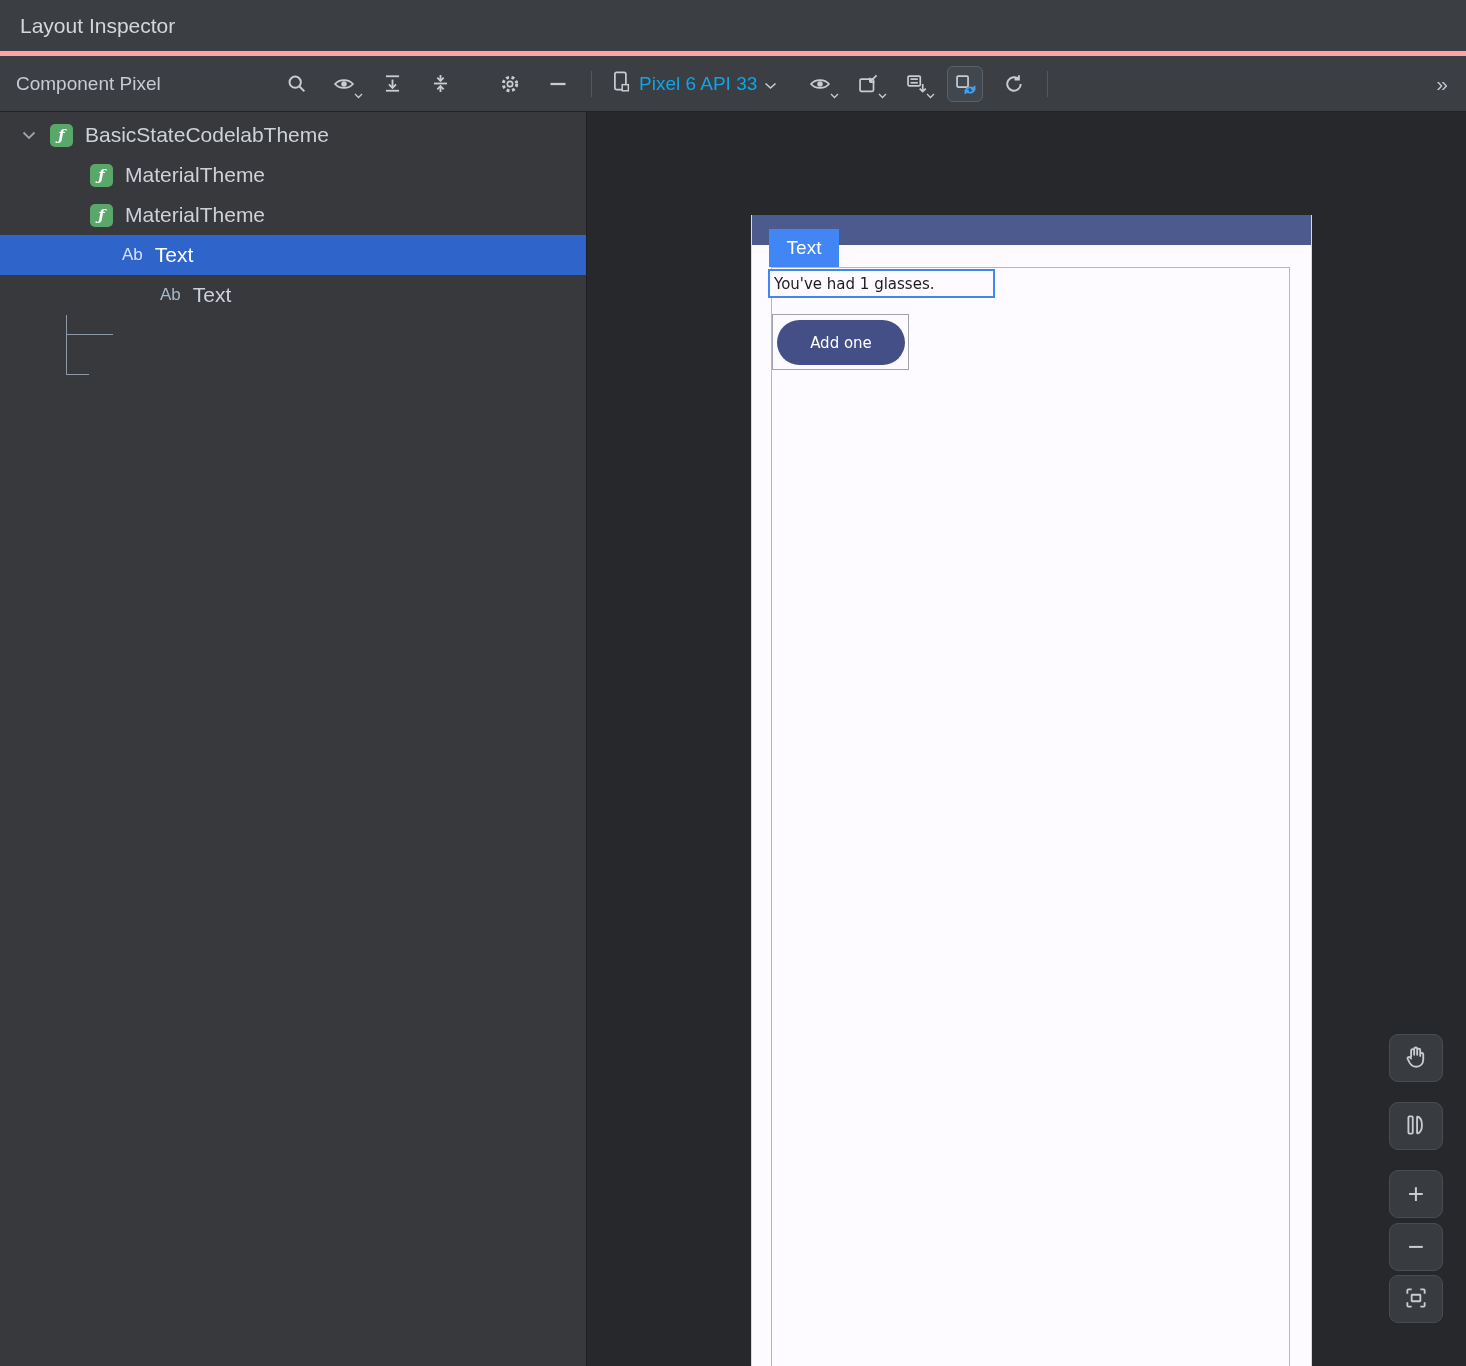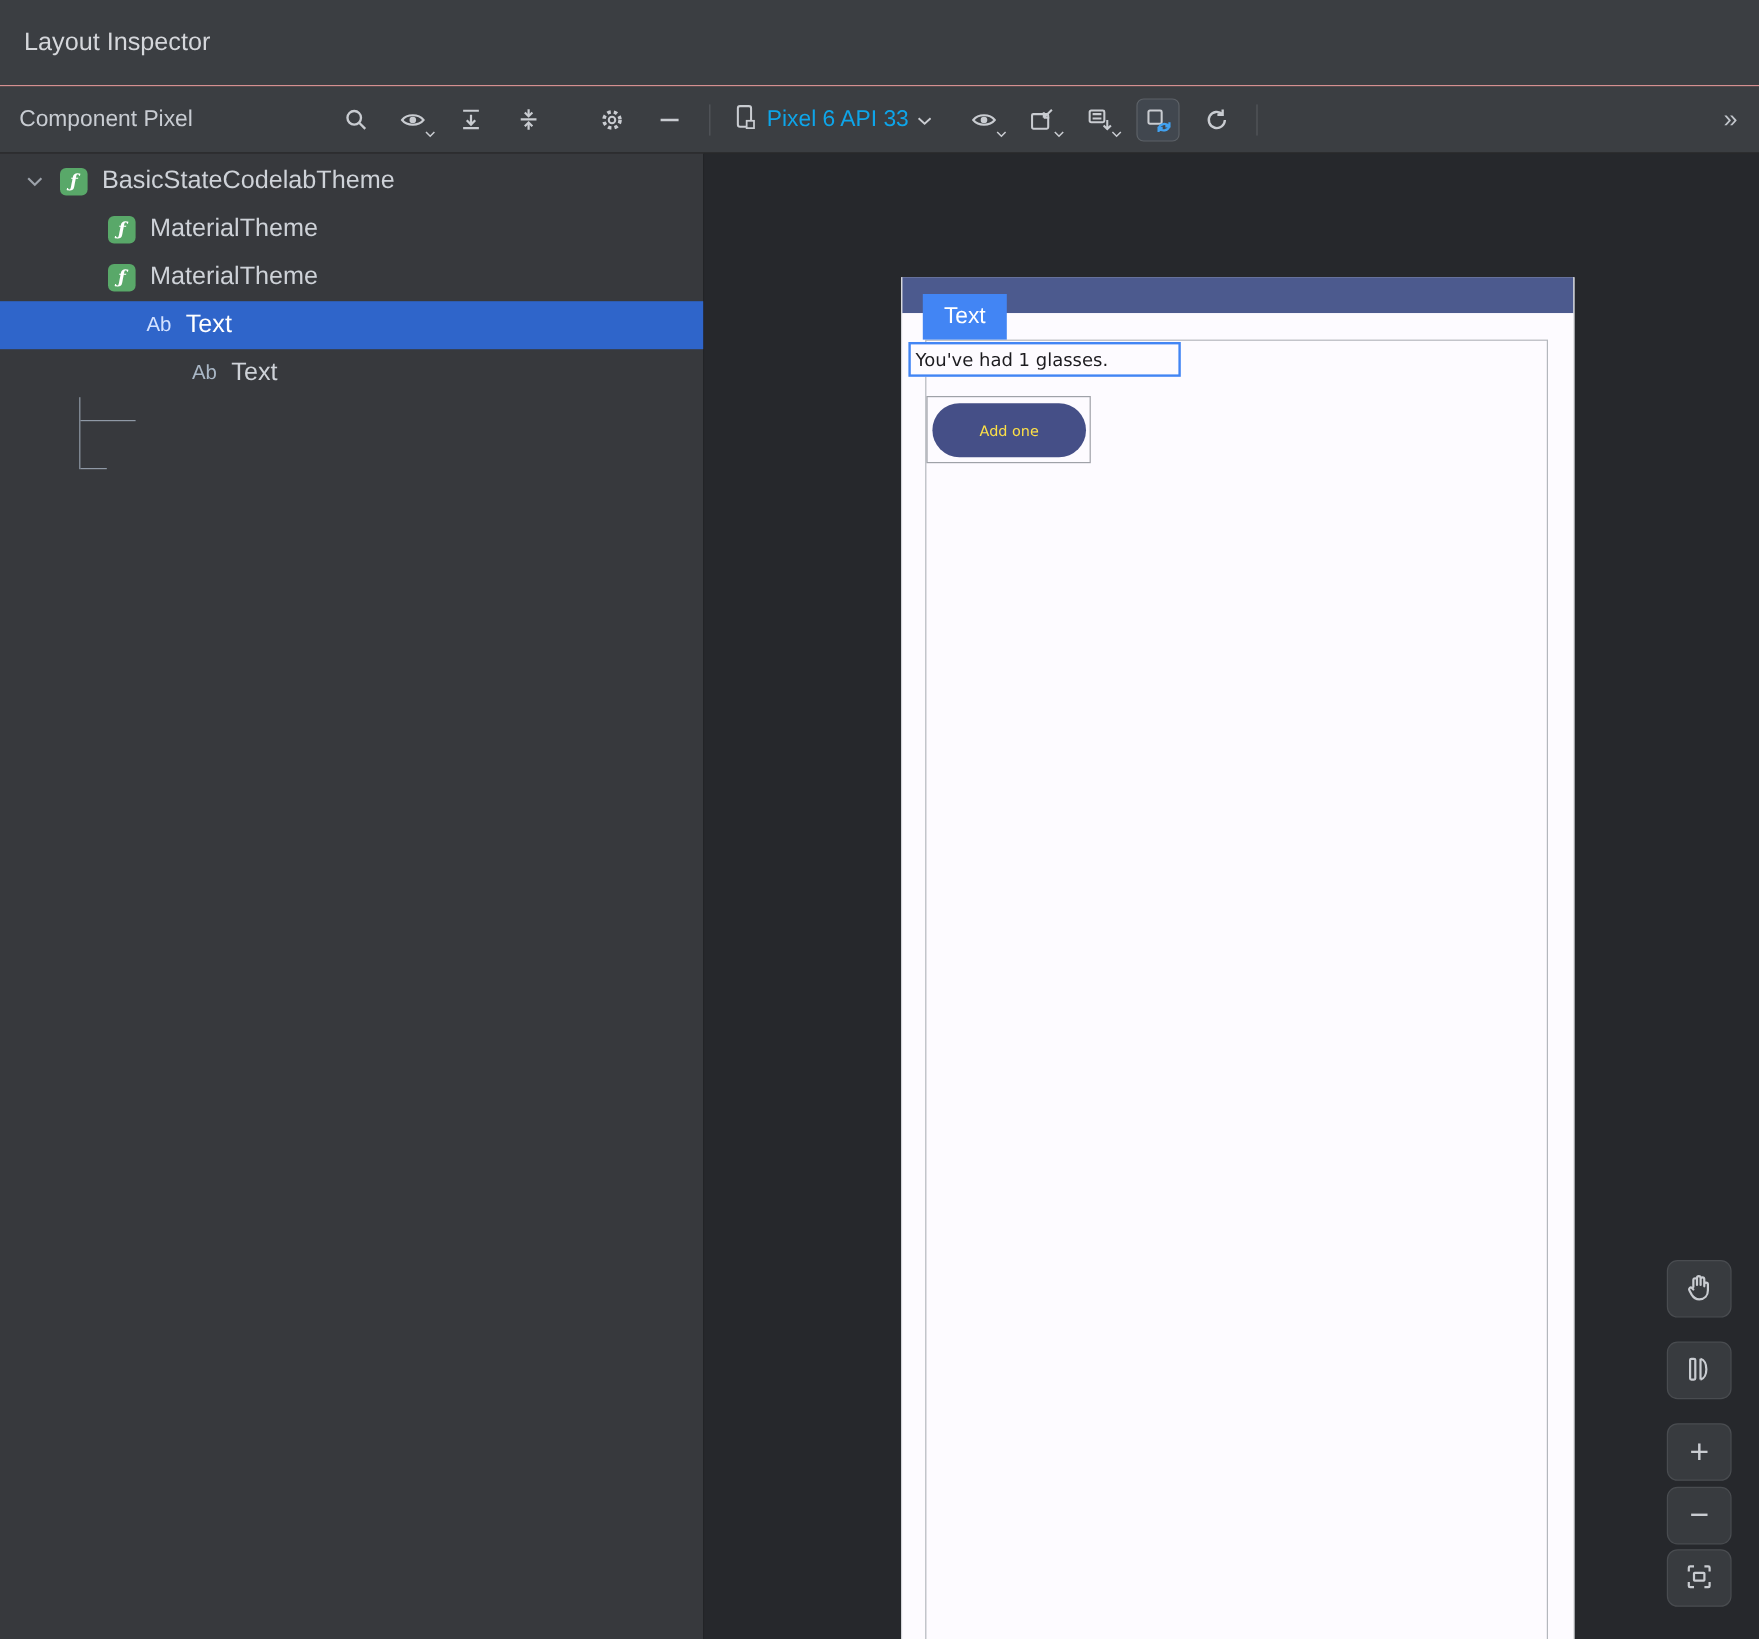--- a/index.html
+++ b/index.html
@@ -1,21 +1,21 @@
 <!DOCTYPE html>
 <html><head>
 <meta charset="utf-8">
 <style>
   * { box-sizing: border-box; margin: 0; padding: 0; }
   html,body { width:1466px; height:1366px; overflow:hidden; background:#26282c;
     font-family:"Liberation Sans", sans-serif; }
   .app { position:relative; width:1466px; height:1366px; }
 
   
-  .titlebar { height:72px; background:#3b3e42; border-bottom:1px solid #fca5a5;
+  .titlebar { height:56px; background:#3b3e42; border-bottom:5px solid #fca5a5;
     display:flex; align-items:center; padding-left:20px; }
   .titlebar .title { font-size:21px; color:#d5d7db; }
 
   
   .toolbar { height:56px; background:#3b3e42; border-bottom:1px solid #232323;
     display:flex; align-items:center; padding:0 12px 0 16px; }
   .panel-title { font-size:19px; color:#c8ccd2; flex:0 0 263px; }
   .tbtn { width:34px; height:34px; margin-right:14px; border:none; background:transparent;
     display:flex; align-items:center; justify-content:center; border-radius:6px; position:relative;
     color:#c9ccd1; cursor:pointer; flex:0 0 auto; }
@@ -61,29 +61,29 @@
   .main-area { position:absolute; left:587px; top:0; right:0; height:100%; background:#26282c; }
   .device { position:absolute; left:164px; top:103px; width:561px; height:1151px;
     background:#fdfbff; border-left:1px solid #d8d9dd; border-right:1px solid #d8d9dd; }
   .statusbar { height:30px; background:#4c5a8e; }
   .screen { position:relative; height:calc(100% - 30px); background:#fdfbff; }
   .column-outline { position:absolute; left:19px; top:22px; right:21px; bottom:-1px;
     border:1px solid #b4b7bd; }
   .sel-tag { position:absolute; left:17px; top:-16px; width:70px; height:38px;
     background:#4285f4; color:#ffffff; font-size:19px; display:flex; align-items:center;
     justify-content:center; z-index:3; }
-  .sel-box { position:absolute; left:5px; top:24px; width:227px; height:29px;
+  .sel-box { position:absolute; left:16px; top:24px; width:227px; height:29px;
     border:2px solid #4285f4; background:#fdfbff; display:flex; align-items:center; z-index:2; }
   .sel-box span { font-family:"DejaVu Sans",sans-serif; font-size:15px; color:#1c1b1f; padding-left:4px; }
   .button-outline { position:absolute; left:20px; top:69px; width:137px; height:56px;
     border:1px solid #9fa2a8; }
   .compose-button { position:absolute; left:4px; top:5px; width:128px; height:45px;
     background:#454f87; border-radius:23px; display:flex; align-items:center; justify-content:center;
     cursor:pointer; }
-  .compose-button span { color:#fde047; font-size:12px; font-family:"DejaVu Sans",sans-serif; }
+  .compose-button span { color:#ffffff; font-size:15px; font-family:"DejaVu Sans",sans-serif; }
 
   
   .fbtn { position:absolute; right:23px; width:54px; height:48px; background:#383b3f;
     border:1px solid #494c50; border-radius:9px; display:flex; align-items:center;
     justify-content:center; color:#c9ccd1; cursor:pointer; }
   .fbtn.f-pan { top:922px; }
   .fbtn.f-3d { top:990px; }
   .fbtn.f-zin { top:1058px; }
   .fbtn.f-zout { top:1111px; }
   .fbtn.f-fit { top:1163px; }

